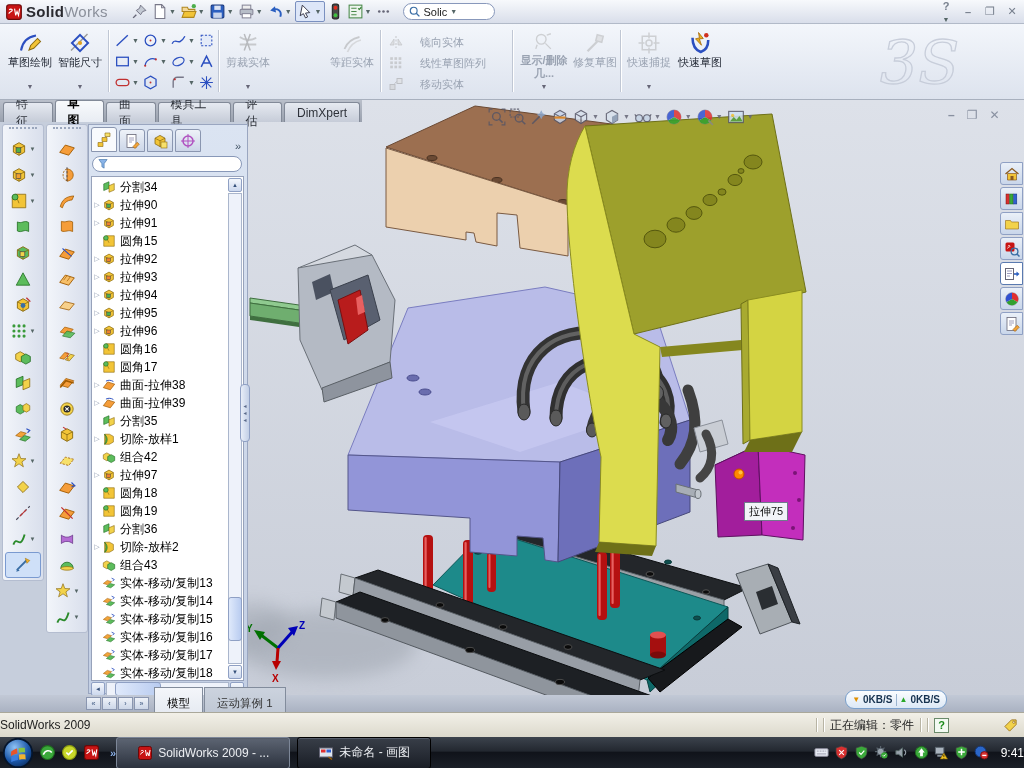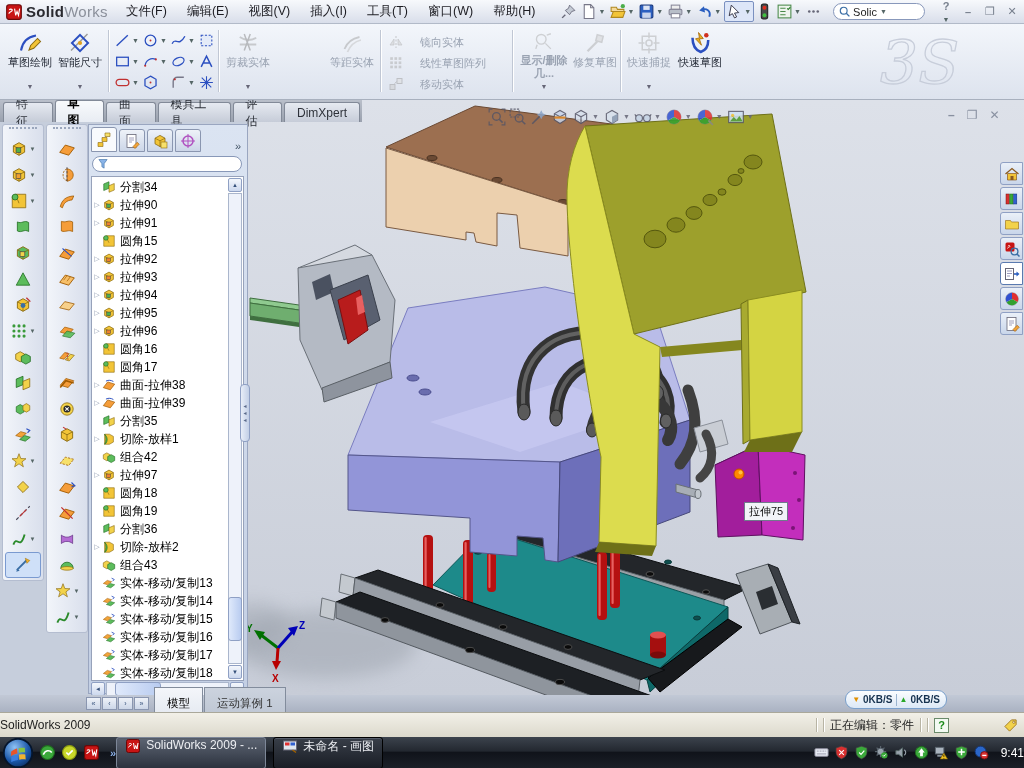--- a/index.html
+++ b/index.html
@@ -86,49 +86,40 @@
 
 #netspeed{position:absolute;left:845px;top:690px;width:102px;height:19px;background:linear-gradient(#fbfdff,#dce8f6);border:1px solid #7aa0cc;border-radius:9px;display:flex;align-items:center;justify-content:center;gap:3px;font-size:10px;font-weight:bold;color:#16324f;z-index:40}
 #netspeed .dn{color:#e09000;font-size:8px}
 #netspeed .up{color:#2aa82a;font-size:8px}
 #netspeed .nsep{width:1px;height:12px;background:#9ab4d0}
 
 #taskbar{position:absolute;left:0;top:737px;width:1024px;height:31px;background:linear-gradient(#3c434d 0%,#232830 45%,#10131a 50%,#1b2028 100%);z-index:50;display:flex;align-items:center}
 #orb{margin:0 6px 0 3px}
 #quickl{display:flex;align-items:center;gap:5px;margin-right:8px}
 #qchev{color:#8ab0e8;font-size:11px;font-weight:bold;margin-left:2px}
-.tbtn{height:32px;display:flex;gap:5px;padding:0 8px;border-radius:3px;margin-right:7px;font-size:12px;color:#eceef2;border:1px solid #000;background:linear-gradient(#383e48,#1a1e26);box-shadow:inset 0 1px 0 #555c68}
+.tbtn{height:32px;display:flex;align-items:center;gap:5px;padding:0 20px;border-radius:3px;margin-right:7px;font-size:12px;color:#eceef2;border:1px solid #000;background:linear-gradient(#383e48,#1a1e26);box-shadow:inset 0 1px 0 #555c68}
 .tbtn.active{background:linear-gradient(#5d6573,#2c323e);border-color:#7d8798}
 .tbtn .tl{white-space:nowrap;overflow:hidden;max-width:150px}
 #tray{margin-left:auto;display:flex;align-items:center;gap:5px;margin-right:6px}
 #clock{color:#fff;font-size:12px;margin-left:6px}
 </style>
 </head>
 <body style="--c-plate_tan: #ecd0ae; --c-plate_brown: #9c6f50; --c-bracket_olive: #9da02c; --c-bracket_yellow: #dcdc4e; --c-mold_top: #b9bce8; --c-mold_front: #9295d8; --c-mold_side: #6d6fba; --c-slider_magenta: #c32ebc; --c-base_teal: #1d8a8a; --c-pin_red: #b51010; --c-arm_green: #6fae6f; --c-clamp_gray: #b4bac4; --c-hose_dark: #3a3a3a; --c-rail_gray: #989ea6; --c-rail_black: #1d2024;">
 
 <div id="titlebar">
   <div class="logo">
     <span class="swcube">
         <svg width="18" height="18" viewBox="0 0 16 16">
           <rect x="1.5" y="1.5" width="13" height="13" rx="2" fill="#c81414" stroke="#6a0808"></rect>
           <path d="M3.5 9.5c0-2 3-1.5 3-3.2 0-1.1-2.2-1.1-2.7-.1" stroke="#fff" fill="none" stroke-width="1"></path>
           <path d="M8.5 5l1 6 1.2-3.5L12 11l1-6" stroke="#fff" fill="none" stroke-width="1"></path>
         </svg>
       </span>
     <span><span class="lbold">Solid</span><span class="llight">Works</span></span>
   </div>
-  <div id="menus">
-      <span class="menu-item">文件(F)</span>
-      <span class="menu-item">编辑(E)</span>
-      <span class="menu-item">视图(V)</span>
-      <span class="menu-item">插入(I)</span>
-      <span class="menu-item">工具(T)</span>
-      <span class="menu-item">窗口(W)</span>
-      <span class="menu-item">帮助(H)</span>
-    </div>
   <div id="qtools">
       <span class="qt">
         <svg width="17" height="17" viewBox="0 0 16 16">
           <path d="M9 2l5 5-3 1-2 3-4-4 3-2z" fill="#c4cad4" stroke="#667" stroke-width=".8"></path>
           <path d="M5 11l-3 3" stroke="#667" stroke-width="1.3"></path>
         </svg>
       </span>
       <span class="qt">
         <svg width="17" height="17" viewBox="0 0 16 16">
           <path d="M4 1.5h6l3 3V14.5H4z" fill="#fff" stroke="#778"></path>

